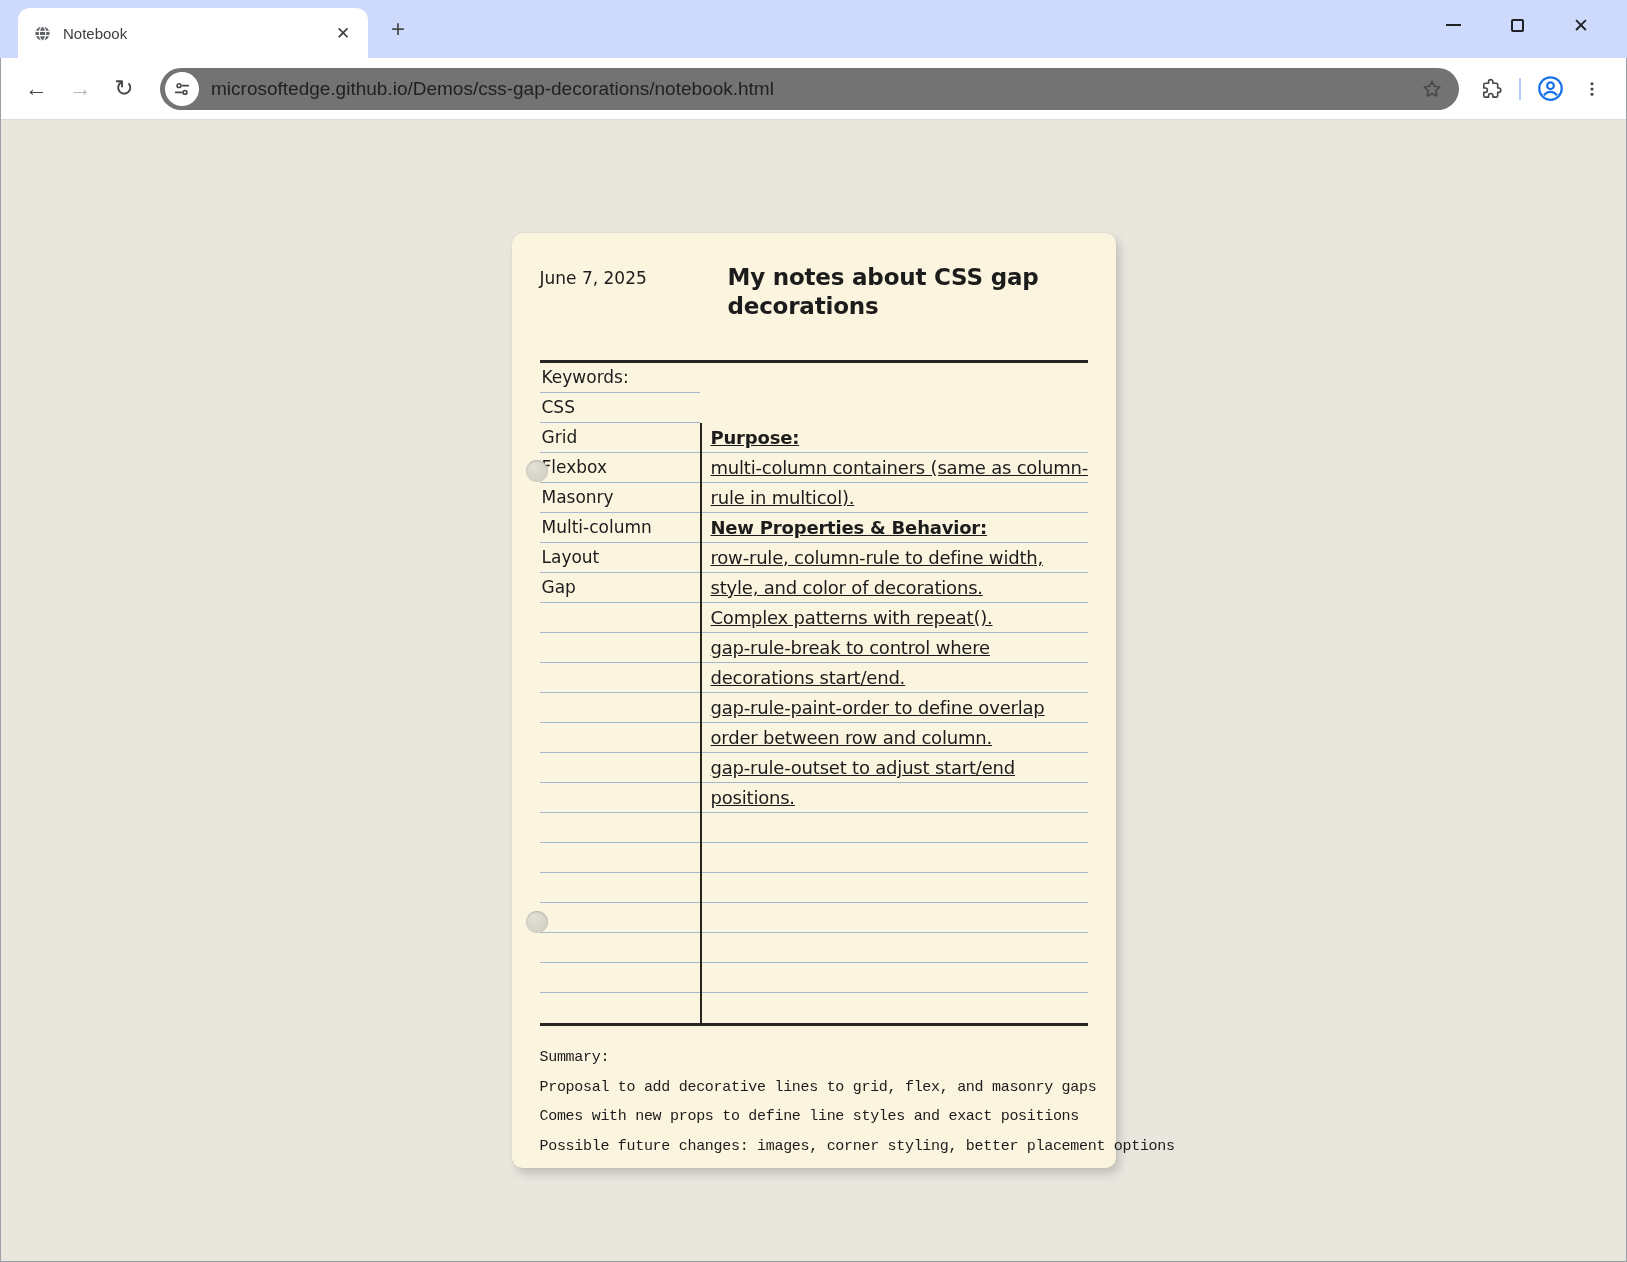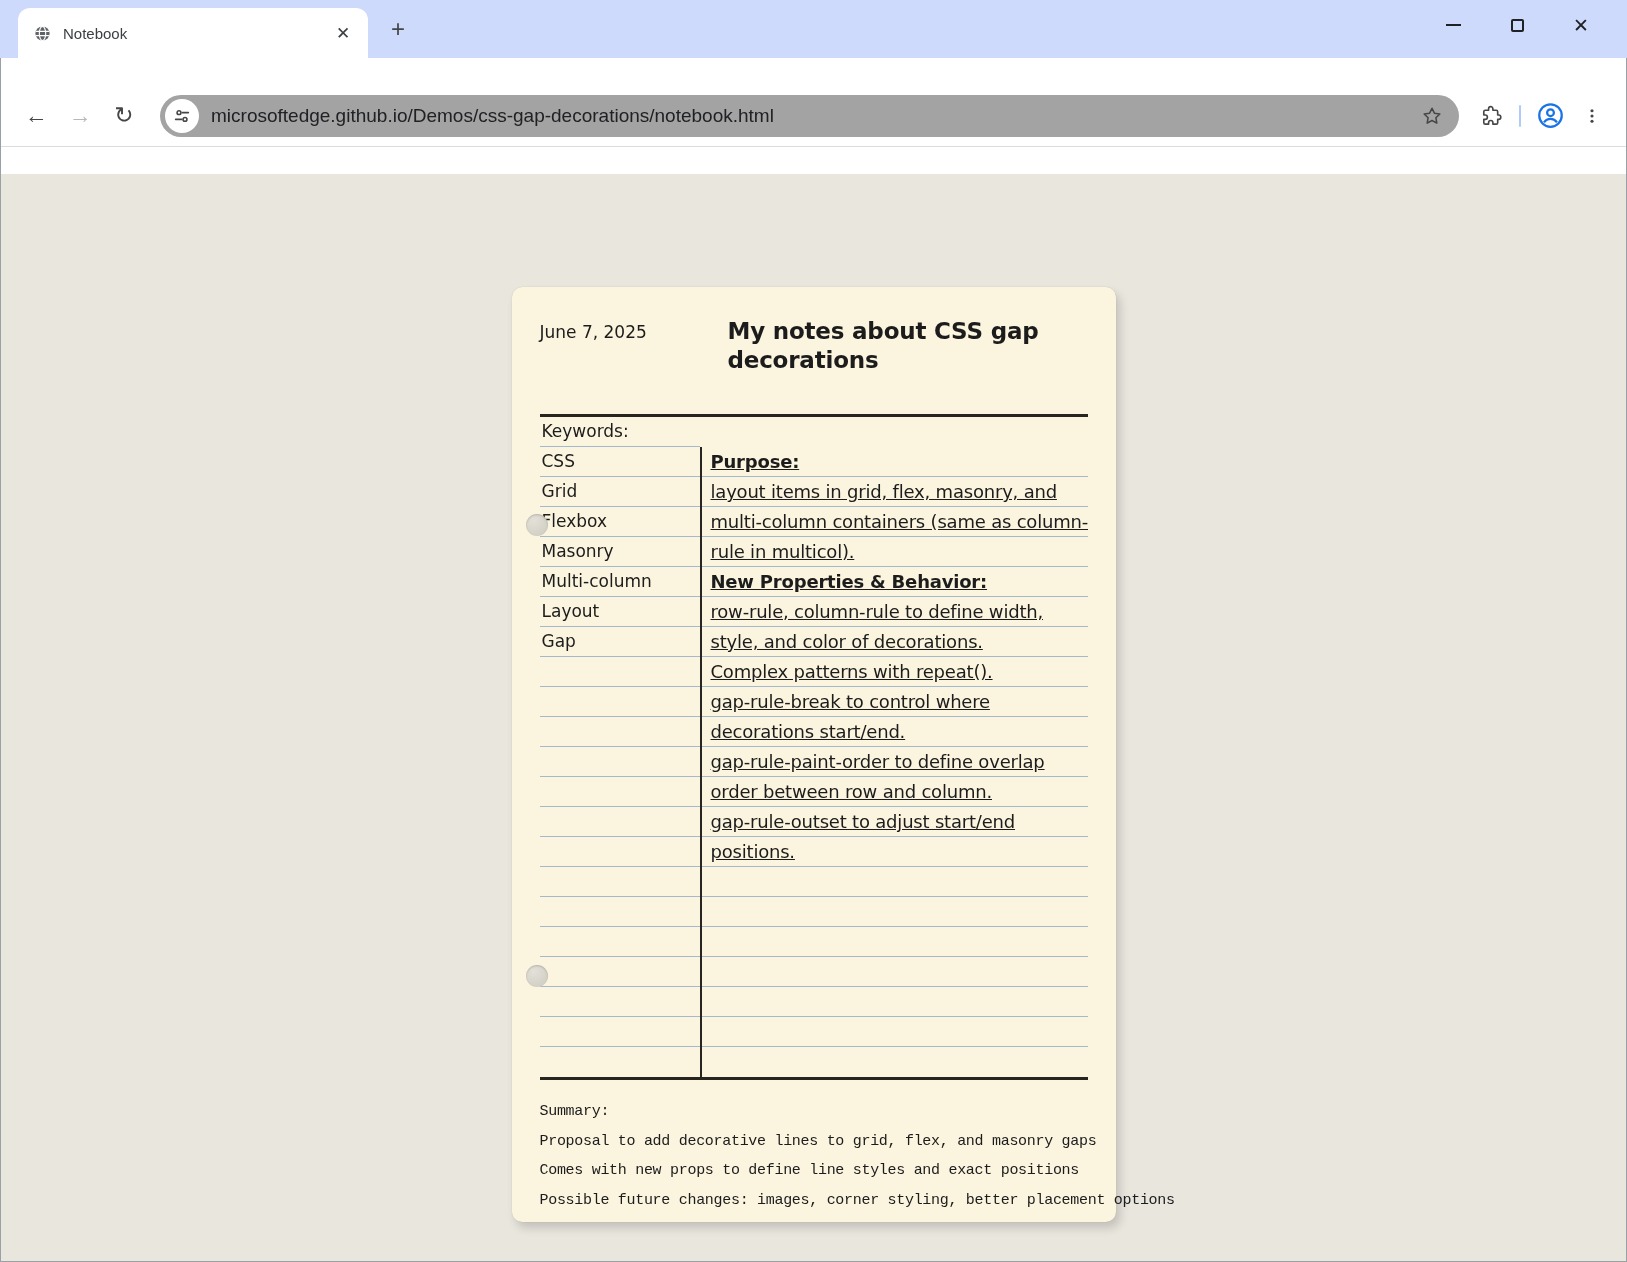--- a/index.html
+++ b/index.html
@@ -1,20 +1,20 @@
 <!DOCTYPE html>
 <html><head>
 <meta charset="utf-8">
 <style>
   * { margin:0; padding:0; box-sizing:border-box; }
   html,body { width:1627px; height:1262px; overflow:hidden; }
   body { font-family:"Liberation Sans", sans-serif; background:#fff; }
 
   .window { width:1627px; height:1262px; position:relative;
-            outline:1px solid #9aa0a6; outline-offset:-1px; display:flex; flex-direction:column;gap:27px; }
+            outline:1px solid #9aa0a6; outline-offset:-1px; display:flex; flex-direction:column; }
 
   
   .tabstrip { height:58px; background:#cddafb; position:relative; flex:0 0 auto; }
   .tab { position:absolute; left:18px; bottom:0; width:350px; height:50px;
          background:#ffffff; border-radius:12px 12px 0 0;
          display:flex; align-items:center; padding:0 12px 0 16px; }
   .tab-favicon { width:17px; height:17px; flex:0 0 auto; }
   .tab-title { font-size:15px; color:#3c4043; margin-left:12px; flex:1;
                white-space:nowrap; overflow:hidden; }
   .tab-close { width:26px; height:26px; border-radius:50%; display:flex; align-items:center;
@@ -27,21 +27,21 @@
   .glyph-min { width:15px; height:2px; background:#202124; display:block; }
   .glyph-max { width:13px; height:13px; border:2px solid #202124; border-radius:2px; display:block; }
   .glyph-close { font-size:19px; line-height:1; }
 
   
   .toolbar { height:62px; background:#ffffff; display:flex; align-items:center;
              padding:0 14px; border-bottom:1px solid #dadce0; flex:0 0 auto; }
   .nav-btn { width:44px; height:44px; border-radius:50%; display:flex; align-items:center;
              justify-content:center; font-size:23px; color:#454746; cursor:pointer; flex:0 0 auto; }
   .nav-btn.disabled { color:#b5b8bd; }
-  .omnibox { flex:1; height:42px; margin:0 10px 0 14px; background:#a3a3a3; border-radius:21px;
+  .omnibox { flex:1; height:42px; margin:0 10px 0 14px; background:#737373; border-radius:21px;
              display:flex; align-items:center; padding:0 10px 0 5px; min-width:0; }
   .site-chip { width:34px; height:34px; border-radius:50%; background:#ffffff;
                display:flex; align-items:center; justify-content:center; flex:0 0 auto; cursor:pointer; }
   .url-text { font-size:19px; color:#202124; margin-left:12px; flex:1; white-space:nowrap;
               overflow:hidden; }
   .star-btn { width:34px; height:34px; display:flex; align-items:center; justify-content:center;
               flex:0 0 auto; cursor:pointer; }
   .tool-ic { width:42px; height:42px; display:flex; align-items:center; justify-content:center;
              flex:0 0 auto; cursor:pointer; }
   .chrome-divider { width:2px; height:22px; background:#aecbfa; border-radius:1px; margin:0 8px; flex:0 0 auto; }
@@ -187,21 +187,20 @@
             <div class="nrow"></div>
             <div class="nrow"></div>
             <div class="nrow"></div>
             <div class="nrow"></div>
             <div class="nrow"></div>
             <div class="nrow"></div>
             <div class="nrow"></div>
           </div>
         <div class="col-right" id="notes-col">
             <div class="nrow bold">Purpose:</div>
-            <div class="nrow">layout items in grid, flex, masonry, and</div>
             <div class="nrow">multi-column containers (same as column-</div>
             <div class="nrow">rule in multicol).</div>
             <div class="nrow bold">New Properties &amp; Behavior:</div>
             <div class="nrow">row-rule, column-rule to define width,</div>
             <div class="nrow">style, and color of decorations.</div>
             <div class="nrow">Complex patterns with repeat().</div>
             <div class="nrow">gap-rule-break to control where</div>
             <div class="nrow">decorations start/end.</div>
             <div class="nrow">gap-rule-paint-order to define overlap</div>
             <div class="nrow">order between row and column.</div>

